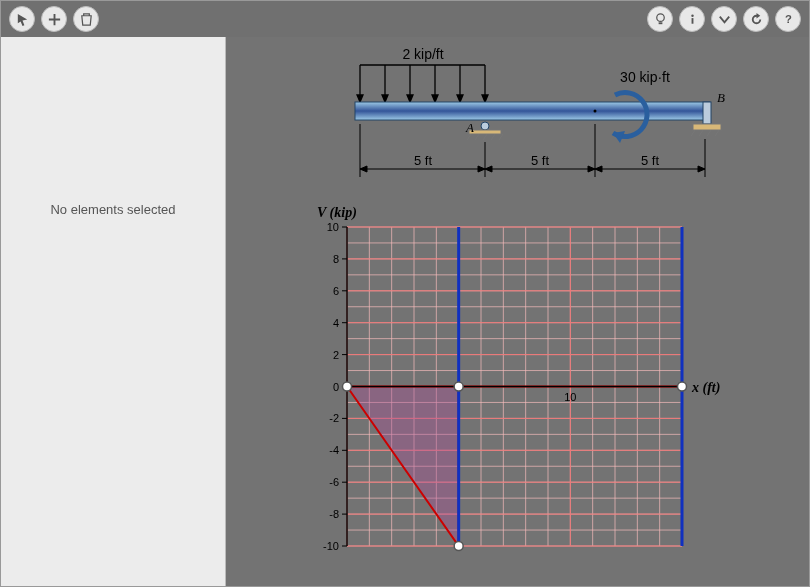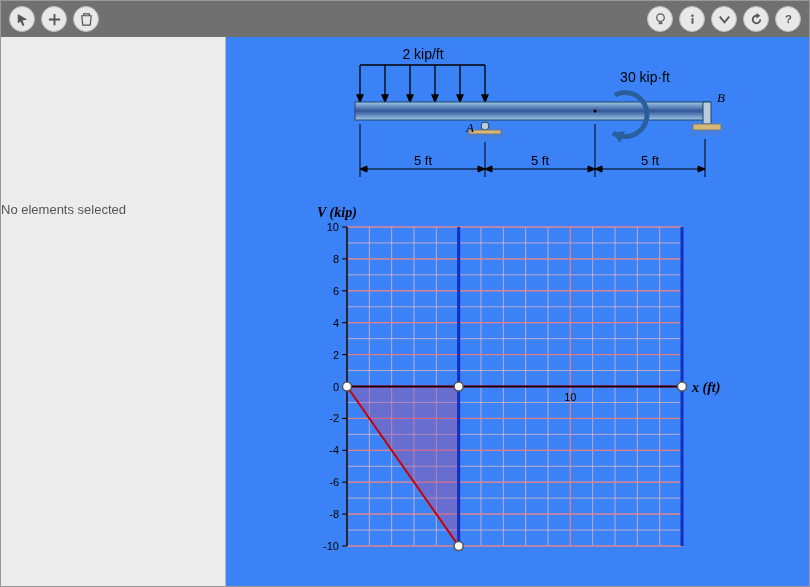--- a/index.html
+++ b/index.html
@@ -3,22 +3,22 @@
 <meta charset="utf-8">
 <style>
   * { box-sizing: border-box; margin: 0; padding: 0; }
   body { font-family: Arial, sans-serif; font-size: 13px; background: #fff; }
   .frame { width: 810px; height: 587px; border: 1px solid #999; background: #fff; position: relative; }
   .toolbar { height: 36px; background: #707070; display: flex; align-items: center; padding: 0 8px; justify-content: space-between; }
   .toolbar-left, .toolbar-right { display: flex; gap: 6px; }
   .tbtn { width: 26px; height: 26px; border-radius: 50%; background: #e8e8e8; display: flex; align-items: center; justify-content: center; cursor: pointer; border: 1px solid #bbb; color:#555; }
   .tbtn svg { width: 15px; height: 15px; }
   .body { display: flex; height: calc(100% - 36px); }
-  .sidebar { width: 225px; background: #ececec; border-right: 1px solid #bbb; display: flex; align-items: flex-start; padding-top: 165px; color: #555; font-size: 13px; }
-  .canvas { flex: 1; background: #3b82f6; padding: 10px 24px 10px 18px; overflow: hidden; position: relative; }
+  .sidebar { width: 225px; background: #ececec; border-right: 1px solid #bbb; display: flex; align-items: flex-start; justify-content: center; padding-top: 165px; color: #555; font-size: 13px; }
+  .canvas { flex: 1; background: #737373; padding: 10px 24px 10px 18px; overflow: hidden; position: relative; }
   .beam-fig { display:block; margin: 0 auto 2px auto; }
   .chart { display:block; margin: 0 auto; }
   .serif { font-family: 'Times New Roman', serif; font-style: italic; }
 </style>
 </head>
 <body>
 
 <div class="frame">
   <div class="toolbar">
     <div class="toolbar-left">

